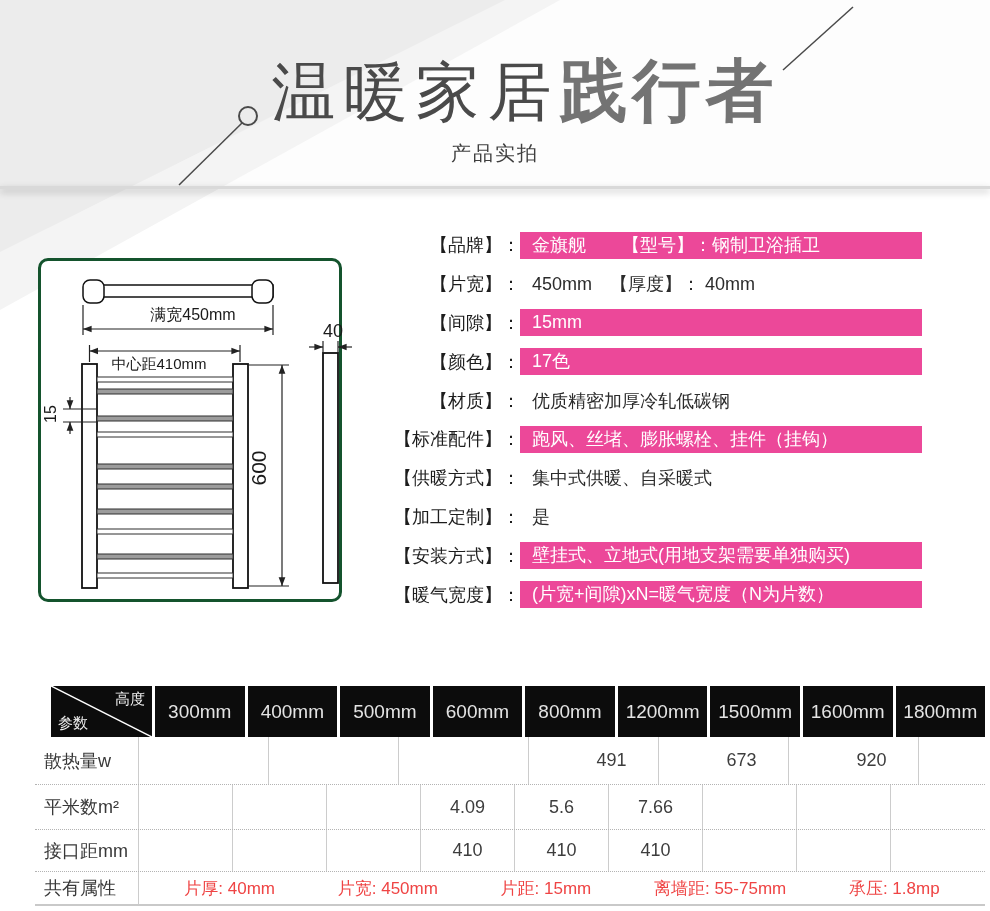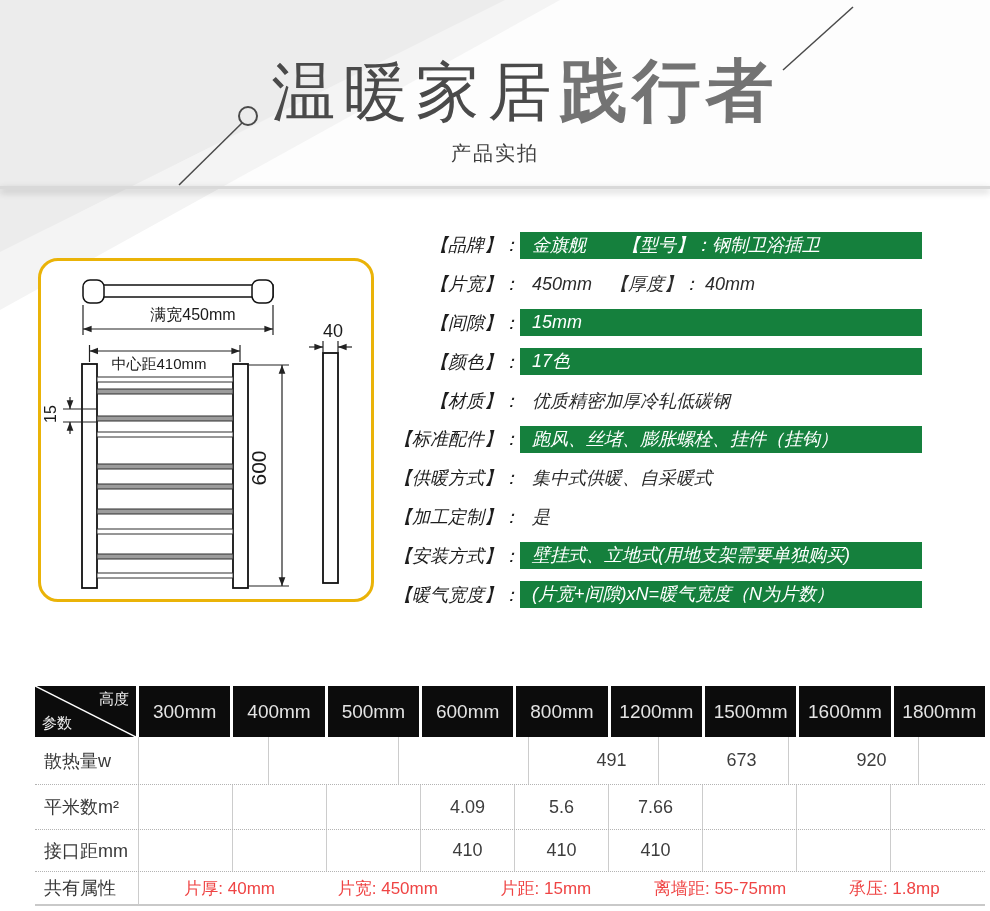--- a/index.html
+++ b/index.html
@@ -12,34 +12,34 @@
   .tri-light { width:620px; height:320px; background:#f4f4f4; clip-path:polygon(0 0,560px 0,0 310px); }
   .tri-dark  { width:560px; height:280px; background:#ececec; clip-path:polygon(0 0,505px 0,0 252px); }
   .header-deco-svg { position:absolute; left:0; top:0; width:990px; height:200px; pointer-events:none; }
   .title-row { position:absolute; left:0; top:46px; width:100%; text-align:center; white-space:nowrap; transform:translateX(14px); }
   .title-black { display:inline-block; vertical-align:baseline; font-size:64px; font-weight:200; color:#4a4a4a; letter-spacing:8px;margin-left:32px; }
   .title-red { display:inline-block; vertical-align:baseline; font-size:68px; font-weight:bold; color:#737373; letter-spacing:5px; }
   .subtitle { position:absolute; left:0; top:140px; width:100%; text-align:center; font-size:20px; color:#3e3e3e; letter-spacing:2px; }
   .header-shadow { position:absolute; left:0; top:186px; width:990px; height:3px; background:#d9d9d9; box-shadow:0 3px 7px rgba(0,0,0,.26); }
 
   
-  .diagram-box { position:absolute; left:38px; top:258px; width:336px; height:344px; border:3px solid #eab308; border-radius:20px; background:#fff; }
-
-  
-  .spec-list { position:absolute; left:390px; top:226px; width:532px;font-style:italic; }
+  .diagram-box { position:absolute; left:38px; top:258px; width:304px; height:344px; border:3px solid #14532d; border-radius:10px; background:#fff; }
+
+  
+  .spec-list { position:absolute; left:390px; top:226px; width:532px; }
   .spec-row { display:flex; align-items:center; height:38.8px; }
   .spec-label { width:130px; flex:0 0 130px; text-align:right; font-size:18px; color:#1d1d1d; letter-spacing:0px; white-space:nowrap; }
   .spec-value { flex:1; font-size:18px; color:#2b2b2b; padding-left:12px; white-space:nowrap; }
-  .spec-value.hl { background:#15803d; color:#ffffff; height:27px; line-height:27px; }
+  .spec-value.hl { background:#ec4899; color:#ffffff; height:27px; line-height:27px; }
 
   
   .spec-table { position:absolute; left:35px; top:686px; width:950px; }
   .t-header { display:flex; height:51px; background:#ffffff; }
   .t-hcell { background:#0c0c0c; color:#e4e4e4; font-size:19px; display:flex; align-items:center; justify-content:center; margin-left:3px; flex:1; white-space:nowrap; }
-  .t-corner { flex:0 0 101px; margin-left:0; position:relative; }
+  .t-corner { flex:0 0 101px; margin-left:16px; position:relative; }
   .t-corner svg { position:absolute; left:0; top:0; }
   .corner-top { position:absolute; top:4px; right:7px; font-size:15px; color:#f0f0f0; }
   .corner-bottom { position:absolute; bottom:4px; left:7px; font-size:15px; color:#f0f0f0; }
   .t-row { display:flex; border-bottom:1px dotted #b3b3b3; }
   .t-label { flex:0 0 104px; border-right:1px solid #cccccc; font-size:18px; color:#383838; display:flex; align-items:center; padding-left:9px; white-space:nowrap; }
   .t-cell { flex:0 0 94px; border-right:1px solid #cccccc; font-size:18px; color:#3d3d3d; display:flex; align-items:center; justify-content:center; }
   .t-cell:last-child { border-right:none; }
   .r1 { height:48px;gap:36px; } .r2 { height:45px; } .r3 { height:42px; }
   .t-footer { display:flex; height:34px; border-bottom:2px solid #c9c9c9; }
   .t-footer .t-label { border-right:1px solid #cccccc; }

